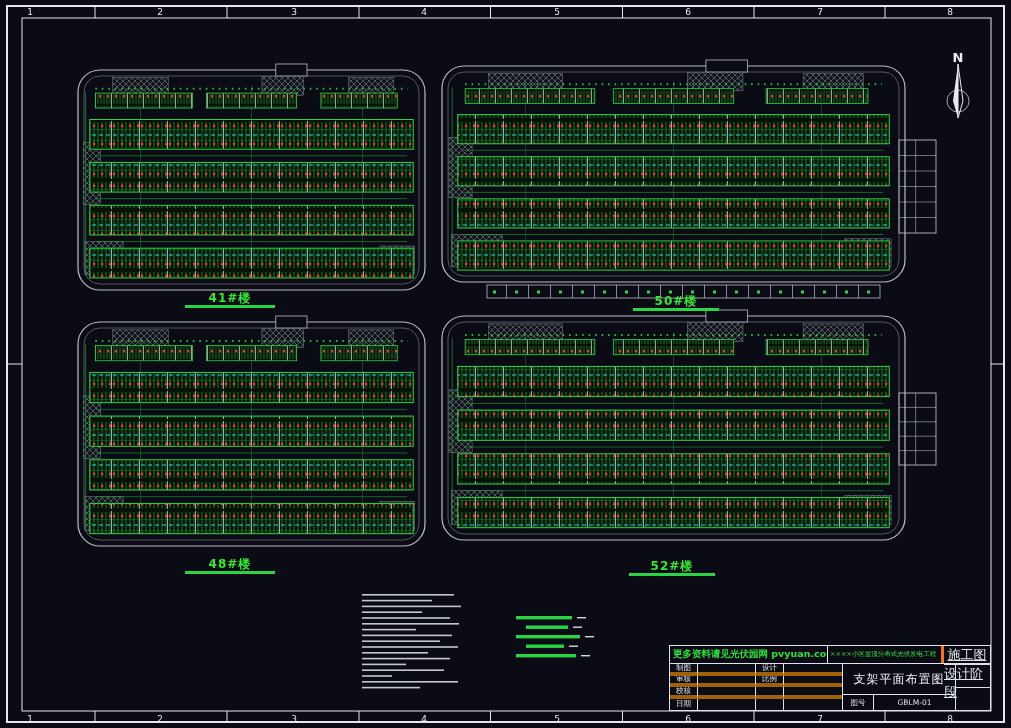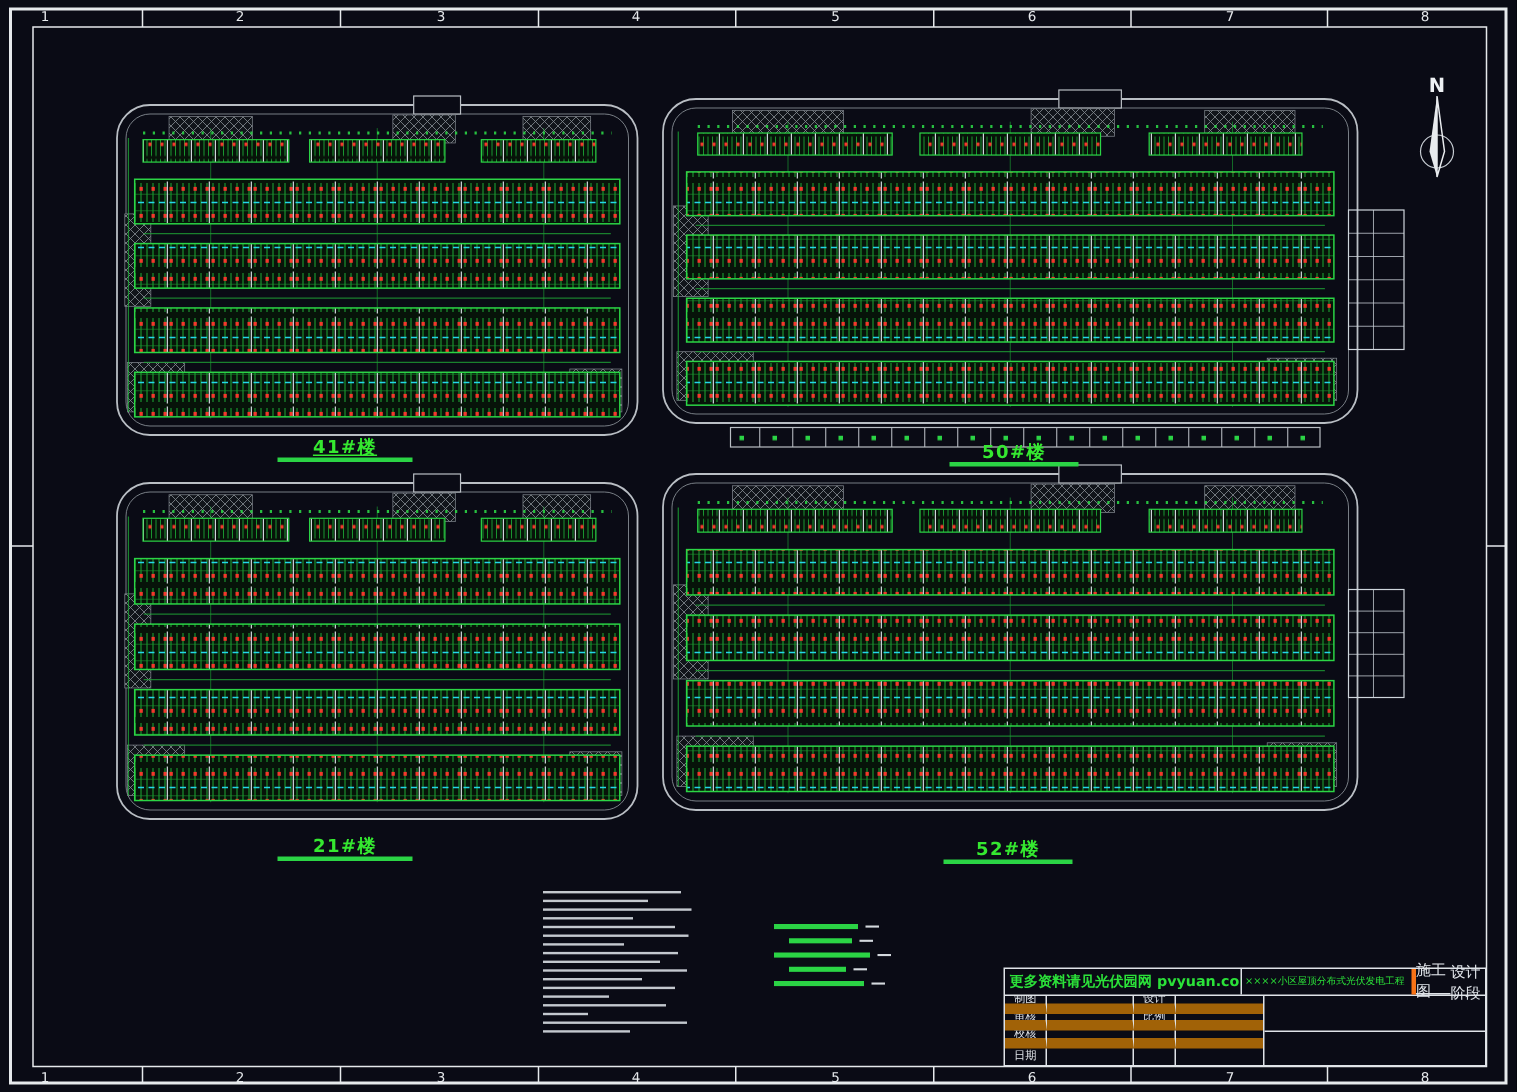--- a/index.html
+++ b/index.html
@@ -13,27 +13,27 @@
   .north-label{position:absolute;left:958px;top:50px;transform:translateX(-50%);
     color:#eef1f4;font-weight:bold;font-size:13px;}
   
   .titleblock{position:absolute;left:669px;top:645px;width:322px;height:66px;
     border:1.5px solid #dfe3e8;box-sizing:border-box;display:flex;flex-direction:column;color:#dfe3e8;}
   .tb-top{display:flex;height:18px;border-bottom:1px solid #dfe3e8;box-sizing:border-box;}
   .tb-watermark{width:158px;border-right:1px solid #dfe3e8;color:#2be139;font-size:9.5px;font-weight:bold;
     display:flex;align-items:center;padding-left:3px;white-space:nowrap;overflow:hidden;box-sizing:border-box;}
   .tb-project{width:116px;border-right:3px solid #f97316;color:#2be139;font-size:6.5px;line-height:7px;
     display:flex;align-items:center;padding:0 2px;overflow:hidden;box-sizing:border-box;}
-  .tb-stage{flex:1;display:flex;font-size:10px;}
+  .tb-stage{flex:1;display:flex;flex-direction:column;font-size:13px;text-decoration:underline;}
   .tb-stage-cell{flex:1;display:flex;align-items:center;justify-content:center;}
   .tb-stage-cell:first-child{border-bottom:1px solid #dfe3e8;}
   .tb-bottom{flex:1;display:flex;min-height:0;}
   .tb-form{width:173px;display:grid;grid-template-columns:28px 58px 28px 1fr;grid-template-rows:repeat(4,1fr);
     border-right:1px solid #dfe3e8;box-sizing:border-box;}
-  .tb-form .fc{border-right:1px solid #dfe3e8;border-bottom:7px solid #a16207;font-size:7.5px;
+  .tb-form .fc{border-right:1px solid #dfe3e8;border-bottom:4px solid #a16207;font-size:7.5px;
     display:flex;align-items:center;justify-content:center;overflow:hidden;}
   .tb-form .fc:nth-child(4n){border-right:none;}
   .tb-form .fc:nth-child(n+13){border-bottom:none;}
   .tb-mid{width:113px;display:flex;flex-direction:column;border-right:1px solid #dfe3e8;box-sizing:border-box;}
   .tb-title{flex:1;display:flex;align-items:center;justify-content:center;font-size:12px;
     letter-spacing:1px;color:#f2f4f6;white-space:nowrap;}
   .tb-sheet{height:15px;border-top:1px solid #dfe3e8;display:flex;font-size:7.5px;}
   .tb-sheet-label{width:30px;border-right:1px solid #dfe3e8;display:flex;align-items:center;justify-content:center;}
   .tb-sheet-no{flex:1;display:flex;align-items:center;justify-content:center;}
   .tb-right{flex:1;display:flex;flex-direction:column;}
@@ -283,20 +283,27 @@
         <div class="fc"></div>
         <div class="fc">校核</div>
         <div class="fc"></div>
         <div class="fc"></div>
         <div class="fc"></div>
         <div class="fc">日期</div>
         <div class="fc"></div>
         <div class="fc"></div>
         <div class="fc"></div>
       </div>
+      <div class="tb-mid">
+        <div class="tb-title">支架平面布置图</div>
+        <div class="tb-sheet">
+          <div class="tb-sheet-label">图号</div>
+          <div class="tb-sheet-no">GBLM-01</div>
+        </div>
+      </div>
       <div class="tb-right">
         <div class="rc"></div>
         <div class="rc"></div>
       </div>
     </div>
   </div>
 
 <div class="ruler-num" style="left: 30px; top: 7px;">1</div>
     <div class="ruler-num" style="left: 30px; top: 714px;">1</div>
     <div class="ruler-num" style="left: 160px; top: 7px;">2</div>
@@ -306,21 +313,21 @@
     <div class="ruler-num" style="left: 424px; top: 7px;">4</div>
     <div class="ruler-num" style="left: 424px; top: 714px;">4</div>
     <div class="ruler-num" style="left: 557px; top: 7px;">5</div>
     <div class="ruler-num" style="left: 557px; top: 714px;">5</div>
     <div class="ruler-num" style="left: 688px; top: 7px;">6</div>
     <div class="ruler-num" style="left: 688px; top: 714px;">6</div>
     <div class="ruler-num" style="left: 820px; top: 7px;">7</div>
     <div class="ruler-num" style="left: 820px; top: 714px;">7</div>
     <div class="ruler-num" style="left: 950px; top: 7px;">8</div>
     <div class="ruler-num" style="left: 950px; top: 714px;">8</div>
-    <div class="bl-label" style="left: 230px; top: 290px; text-decoration: underline;">41#楼</div>
+    <div class="bl-label" style="left: 230px; top: 290px;">41#楼</div>
     <div class="bl-underline" style="left: 230px; top: 305px; width: 90px;"></div>
     <div class="bl-label" style="left: 676px; top: 293px;">50#楼</div>
     <div class="bl-underline" style="left: 676px; top: 308px; width: 86px;"></div>
-    <div class="bl-label" style="left: 230px; top: 556px;">21#楼</div>
+    <div class="bl-label" style="left: 230px; top: 556px;">48#楼</div>
     <div class="bl-underline" style="left: 230px; top: 571px; width: 90px;"></div>
     <div class="bl-label" style="left: 672px; top: 558px;">52#楼</div>
     <div class="bl-underline" style="left: 672px; top: 573px; width: 86px;"></div>
   </div>
 
 </body></html>

